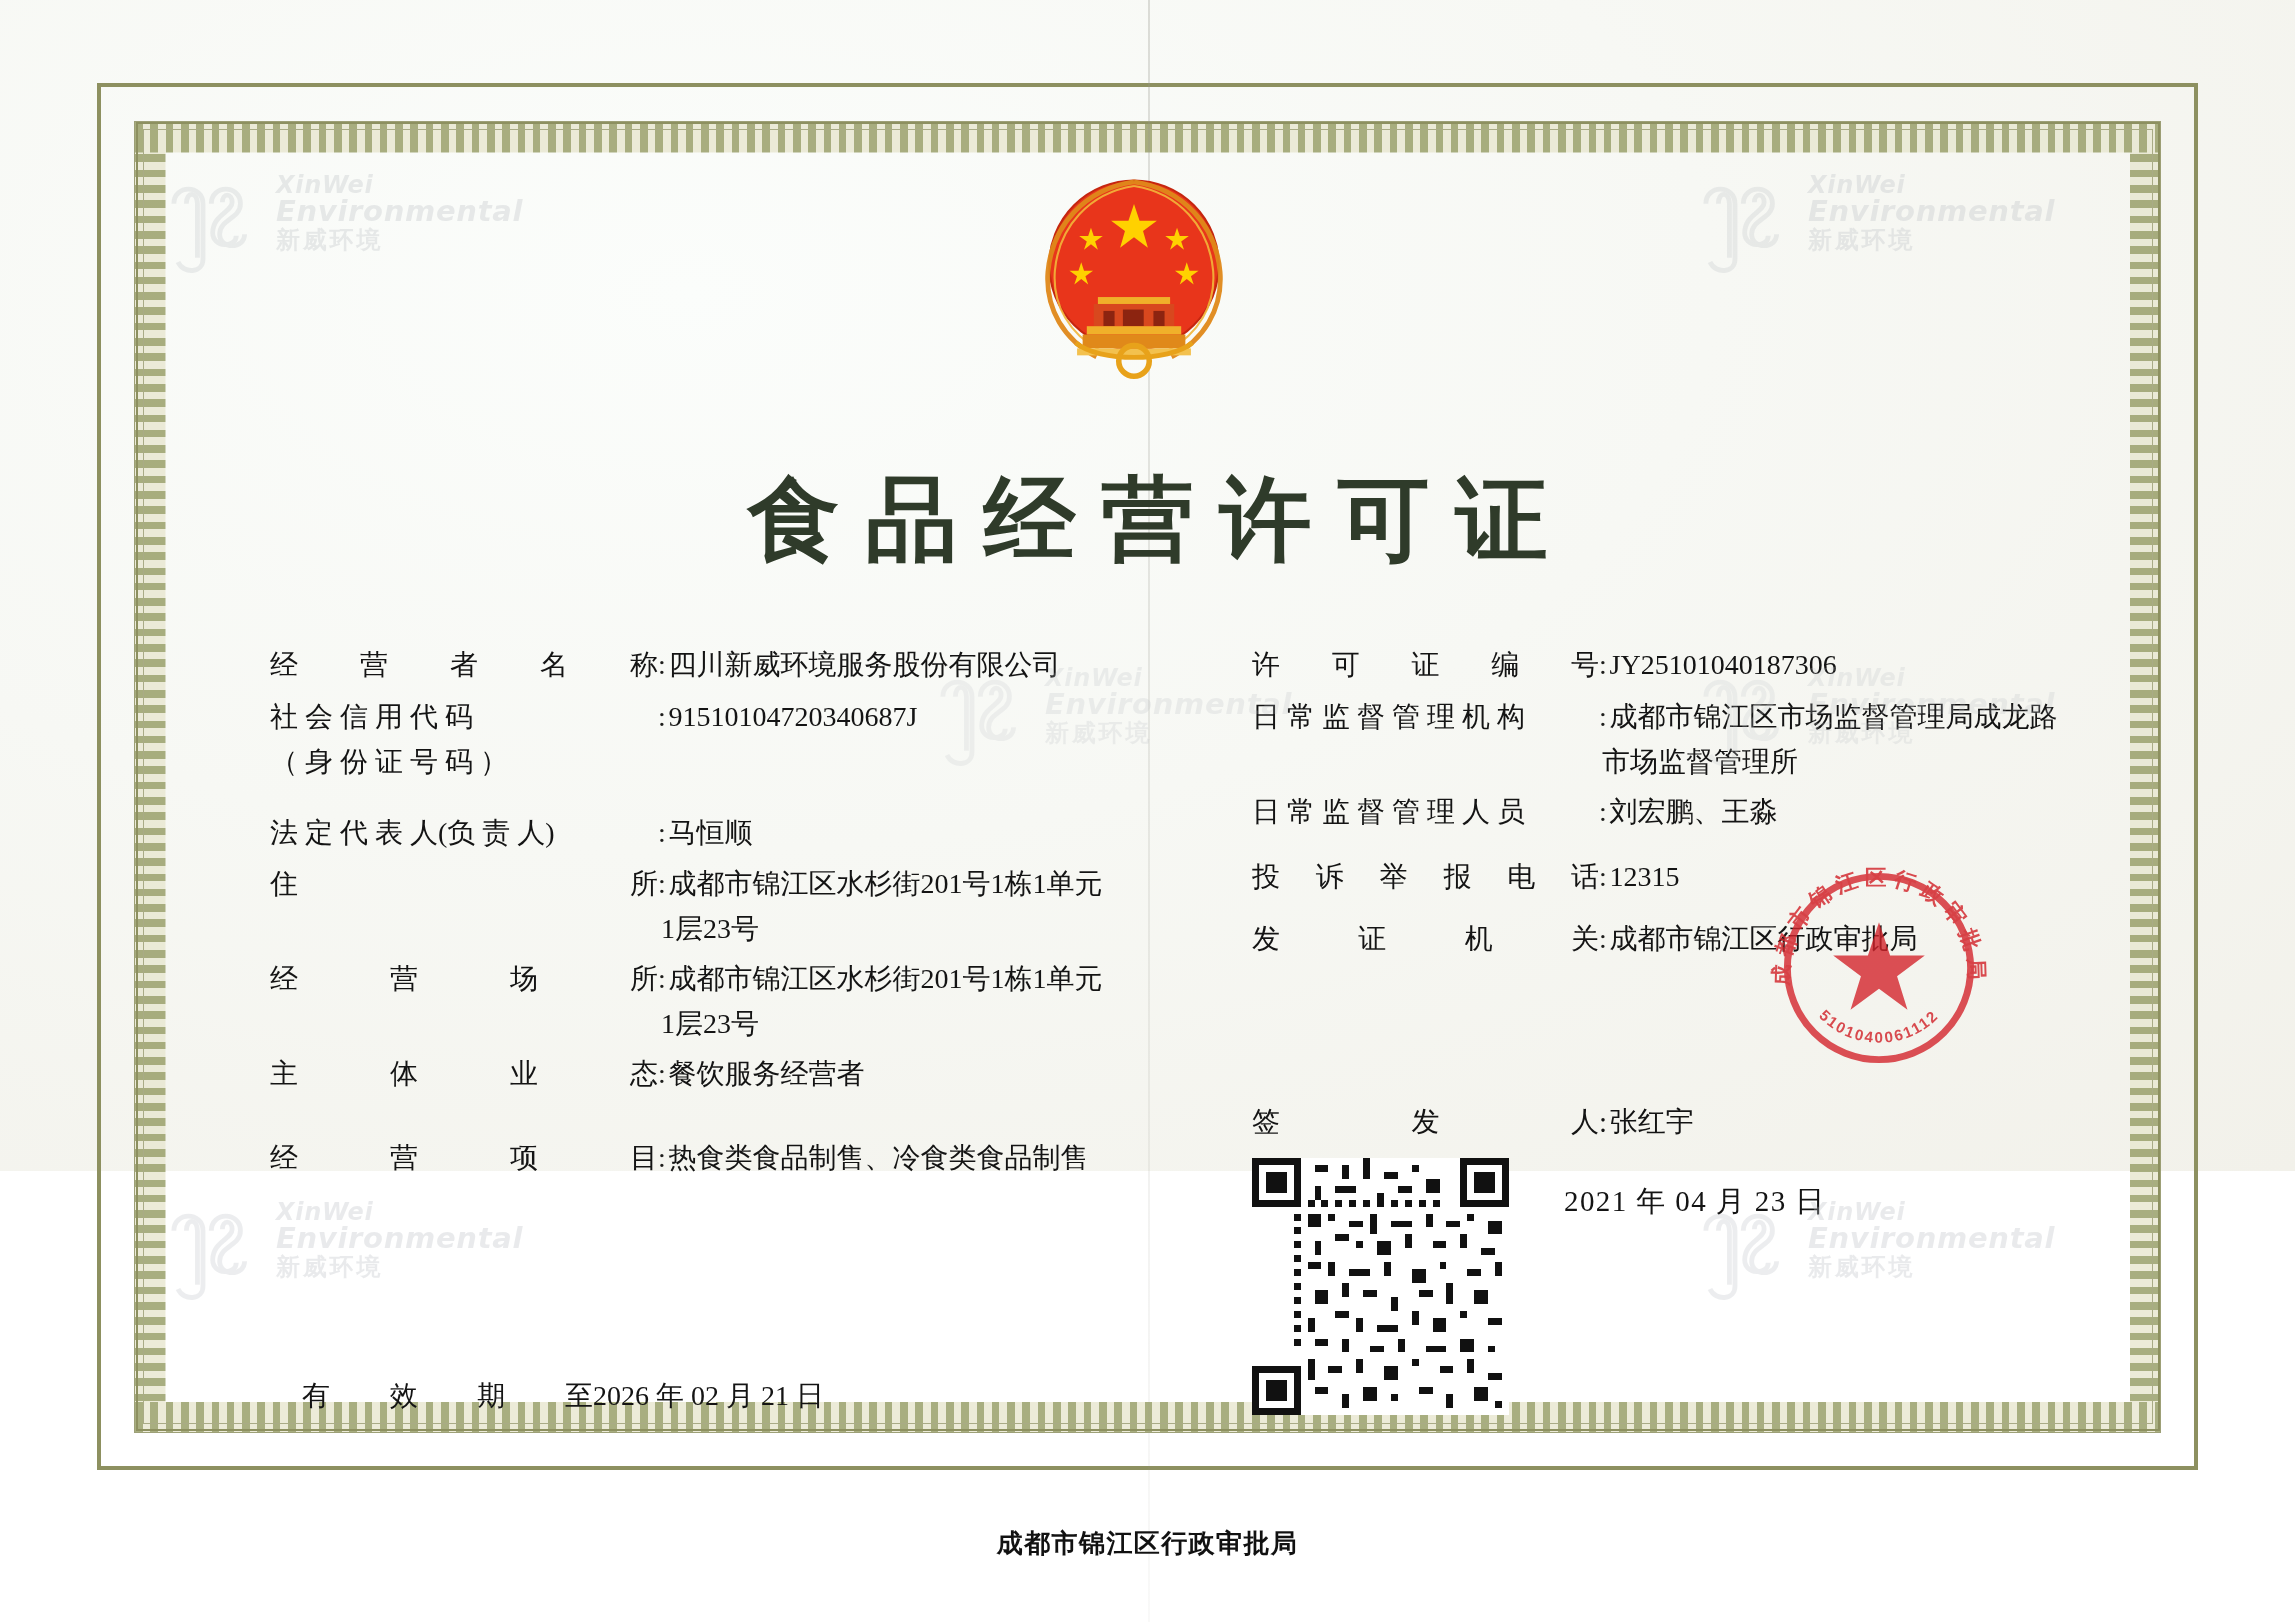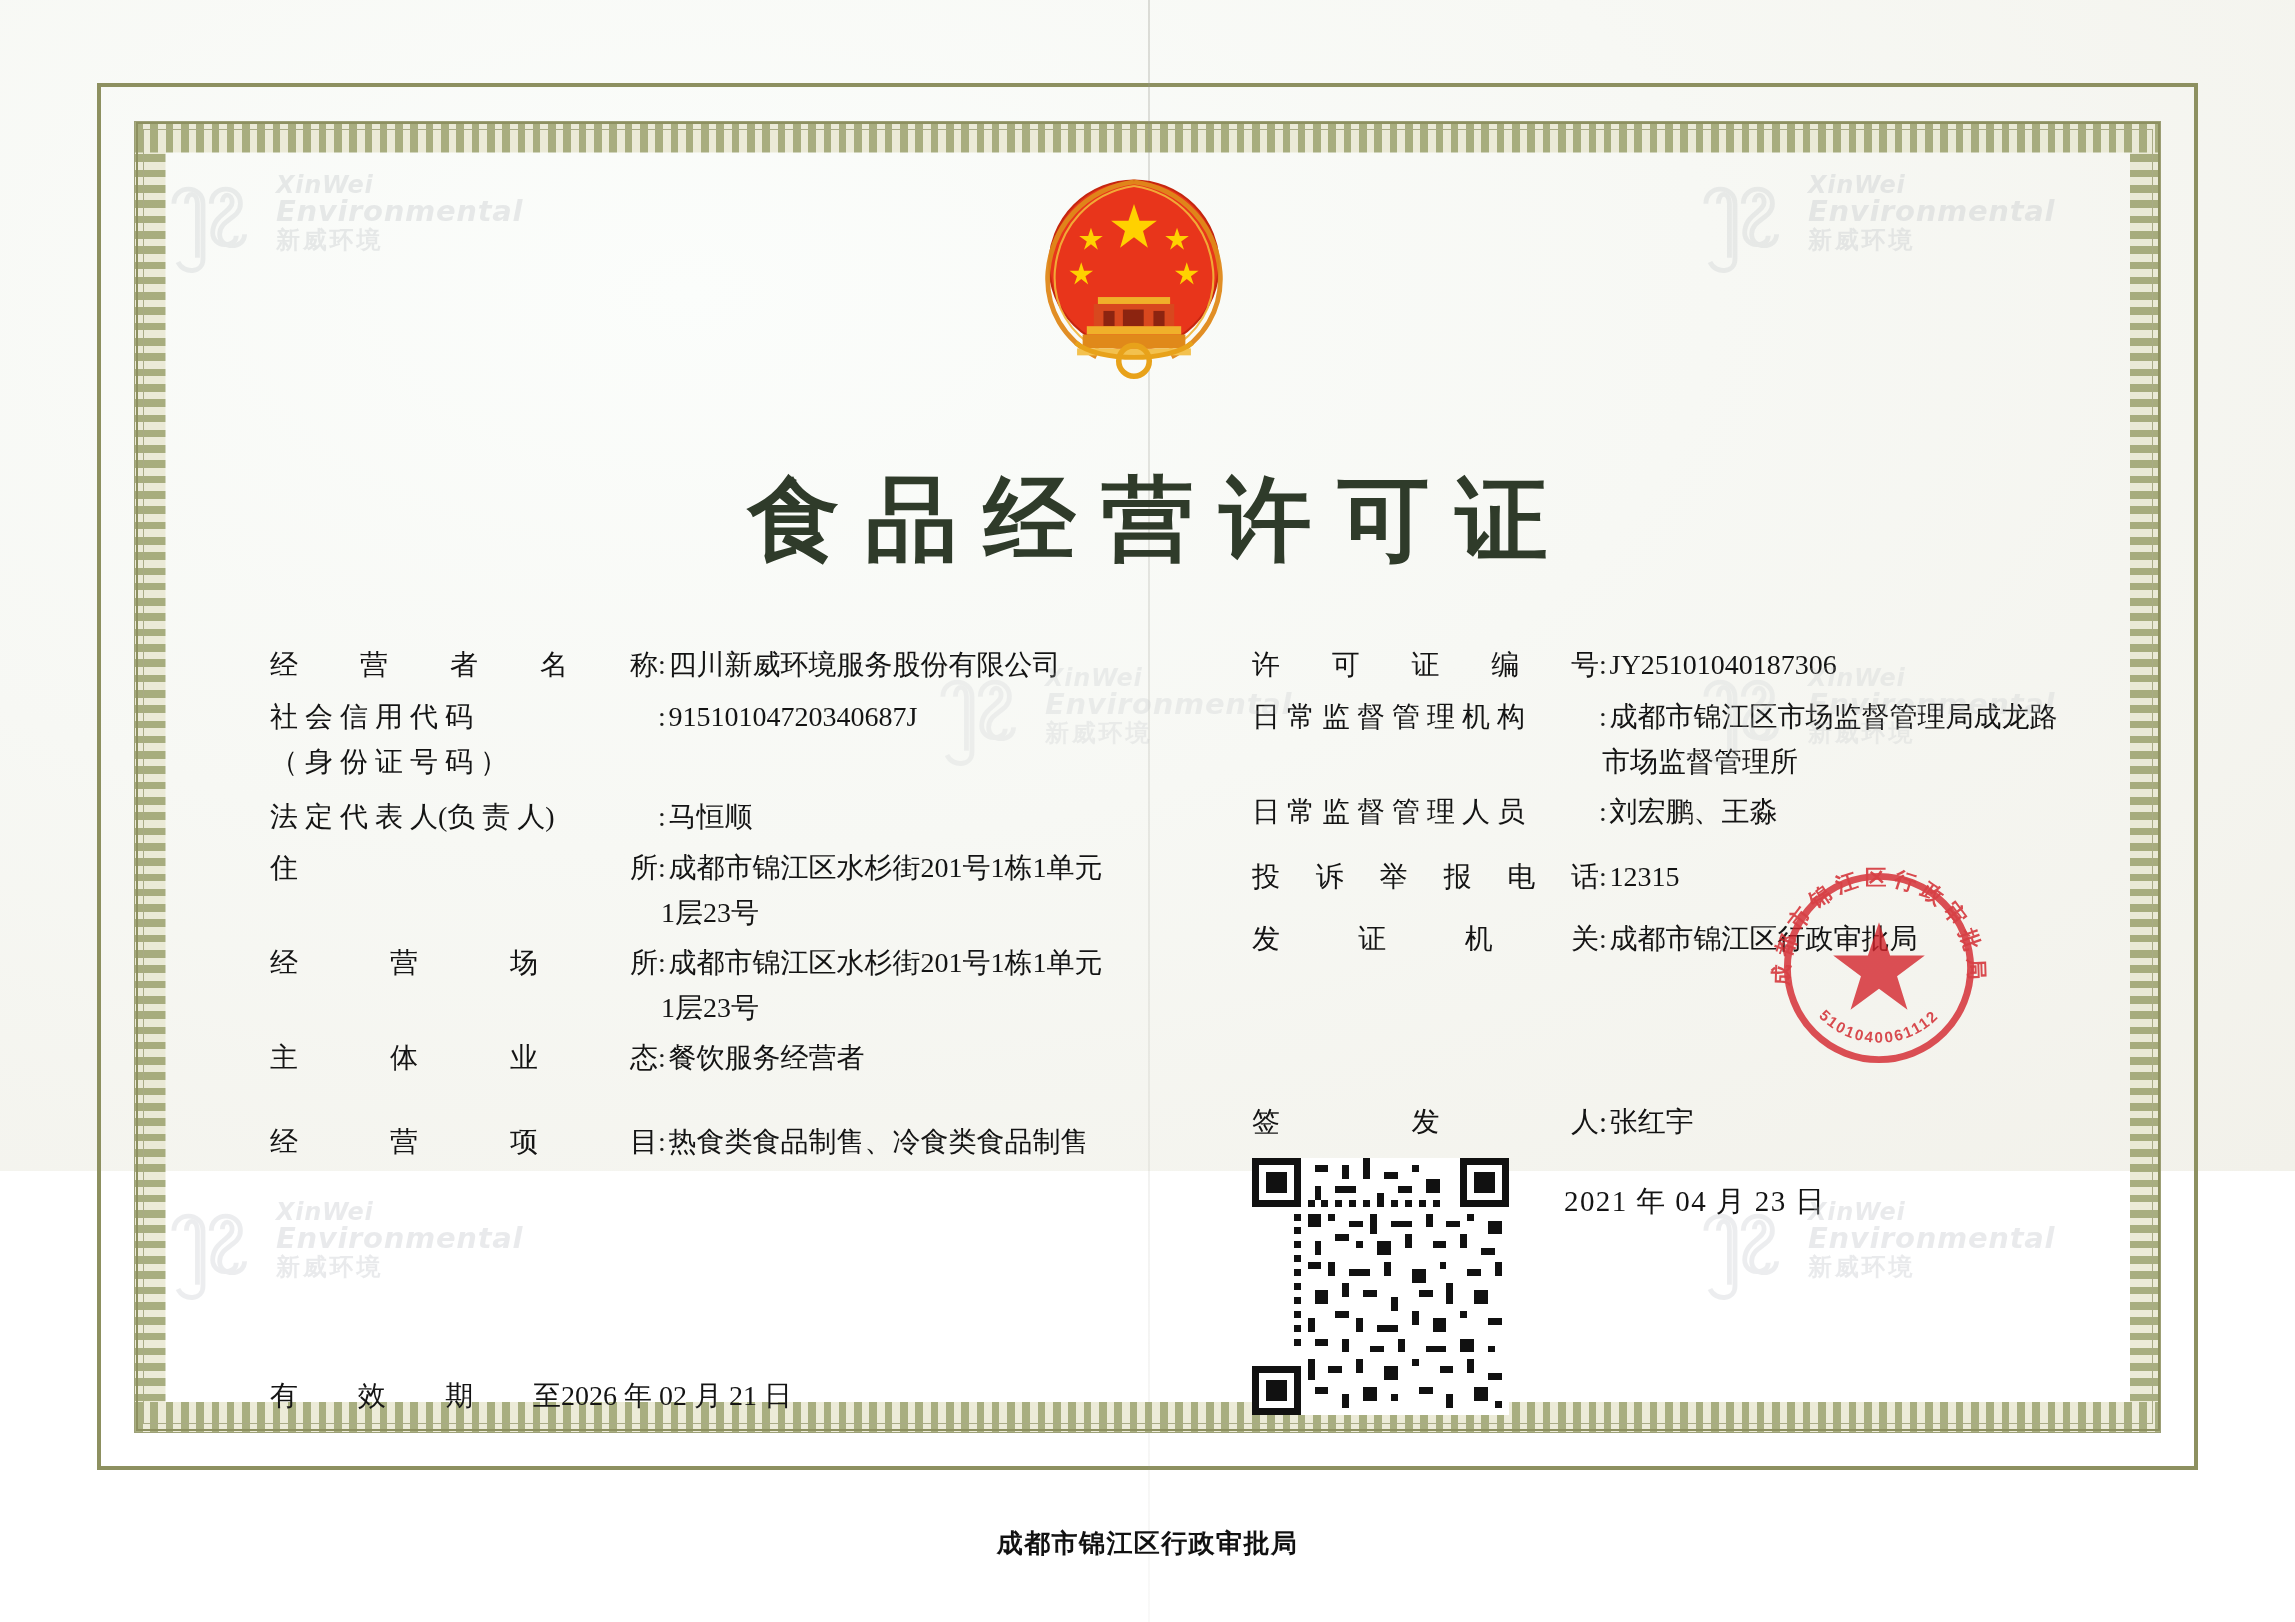--- a/index.html
+++ b/index.html
@@ -168,33 +168,33 @@
   .value-line2.right {
     margin-left: 350px;
   }
   .spread {
     display: inline-block;
     text-align: justify;
     text-align-last: justify;
   }
 
   .row.tall { margin-bottom: 28px; }
-  .row.gap-before { margin-top: 16px; }
+  .row.gap-before { margin-top: 32px; }
 
   
   .validity {
     position: absolute;
     left: 270px;
     top: 1377px;
     font-size: 29px;
     color: #141414;
     display: flex;
     align-items: center;
   }
-  .validity .label { width: 291px; }
+  .validity .label { width: 291px; margin-left: 32px; }
 
   
   .signer {
     position: absolute;
     left: 1252px;
     top: 1103px;
     font-size: 29px;
     display: flex;
     align-items: center;
     color: #141414;

